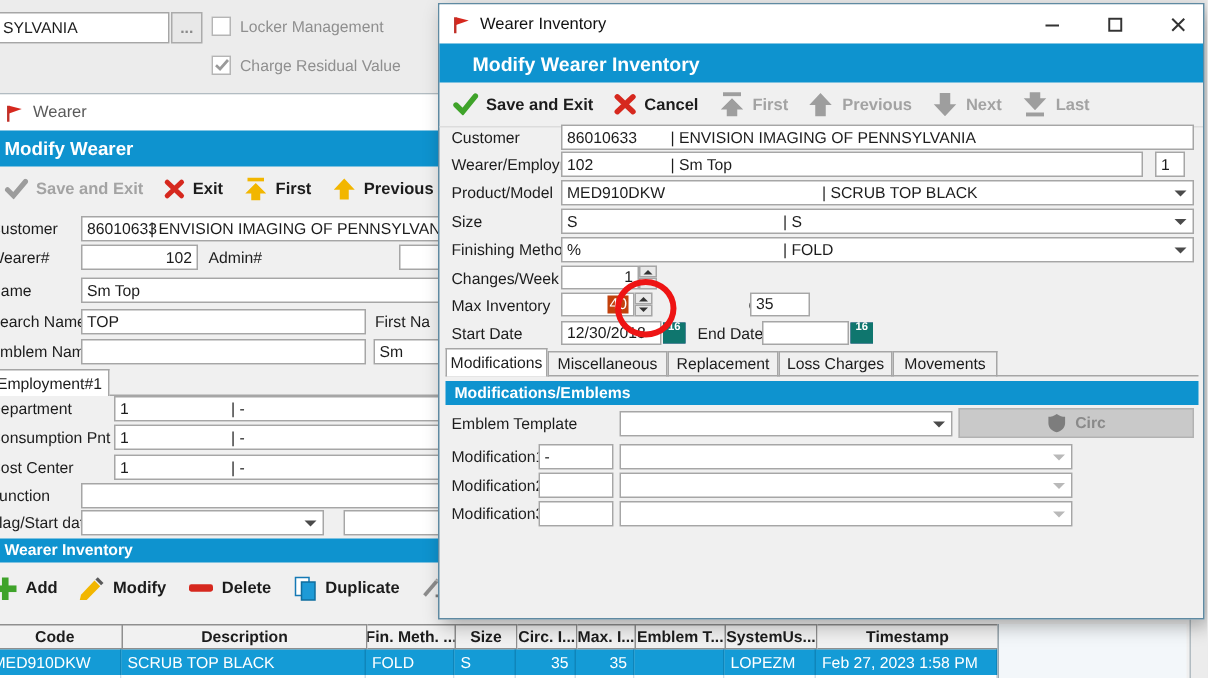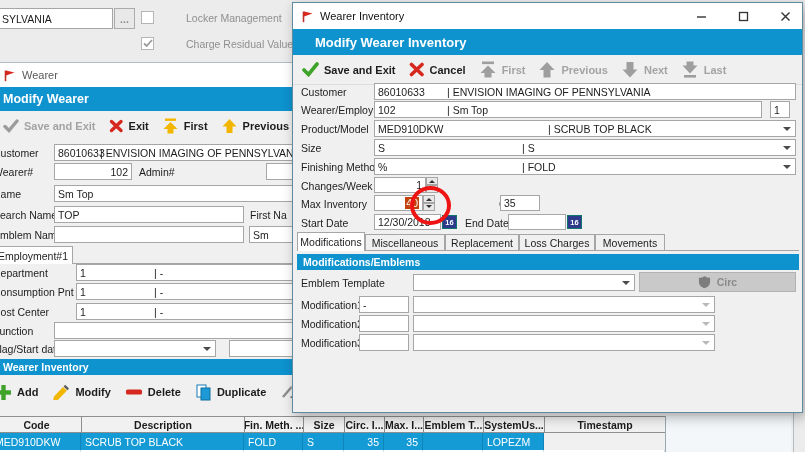--- a/index.html
+++ b/index.html
@@ -5,21 +5,21 @@
   html,body{margin:0;padding:0;background:#e9e9e9;}
   .screen{position:relative;width:805px;height:452px;overflow:hidden;background:#ececec;
           font-family:"Liberation Sans",sans-serif;font-size:10.5px;color:#1c1c1c;}
   .win{position:absolute;background:#f0f0f0;box-sizing:border-box;}
   .titlebar{position:absolute;left:0;right:0;background:#fff;display:flex;align-items:center;box-sizing:border-box;}
   .bluebar{position:absolute;background:#0e93cf;color:#fff;font-weight:bold;display:flex;align-items:center;box-sizing:border-box;}
   .toolbar{position:absolute;display:flex;align-items:center;box-sizing:border-box;}
   .titem{display:flex;align-items:center;gap:5px;font-weight:bold;font-size:11px;white-space:nowrap;cursor:default;}
   .titem.disabled{color:#a3a3a3;}
   .lbl{position:absolute;white-space:nowrap;color:#1c1c1c;}
-  .lbl.gray{color:#8f8f8f;margin-left:26px;}
+  .lbl.gray{color:#8f8f8f;}
   .fld{position:absolute;background:#fff;border:1px solid #a6a6a6;box-sizing:border-box;
        display:flex;align-items:center;padding:0 3px;white-space:nowrap;overflow:hidden;}
   .fld .p2{position:absolute;top:0;bottom:0;display:flex;align-items:center;white-space:nowrap;}
   .fld.right{justify-content:flex-end;}
   .chev{position:absolute;right:4px;top:50%;margin-top:-2px;width:0;height:0;border:4px solid transparent;border-top-color:#4a4a4a;}
   .chev.light{border-top-color:#b9b9b9;}
   .spin{position:absolute;width:12px;display:flex;flex-direction:column;box-sizing:border-box;}
   .spin i{flex:1;background:#e9e9e9;border:1px solid #a6a6a6;position:relative;}
   .spin i::after{content:"";position:absolute;left:50%;top:50%;margin:-2px 0 0 -3px;border:3px solid transparent;}
   .spin i.up::after{border-bottom-color:#333;margin-top:-4px;}
@@ -28,22 +28,22 @@
        display:flex;align-items:center;justify-content:center;white-space:nowrap;}
   .tab.active{background:#fff;z-index:3;}
   .tabline{position:absolute;height:0;border-top:1px solid #a6a6a6;}
   .hrow,.trow{position:absolute;display:flex;}
   .hcell{background:#f1f1f1;border-right:1px solid #8f8f8f;border-top:1px solid #8f8f8f;border-bottom:1px solid #8f8f8f;
          font-weight:bold;display:flex;align-items:center;justify-content:center;box-sizing:border-box;overflow:hidden;white-space:nowrap;}
   .tcell{display:flex;align-items:center;box-sizing:border-box;overflow:hidden;white-space:nowrap;padding:0 4px;}
   .trow.sel .tcell{background:#149bd6;color:#fff;border-right:1px solid #0f85ba;}
   .trow.empty .tcell{background:#fff;border-right:1px solid #d2dfe9;border-bottom:1px solid #d2dfe9;}
   .num{justify-content:flex-end;}
-  .cal{position:absolute;background:#2d3a8c;border:1px solid #0f766e;color:#fff;font-size:7.5px;font-weight:bold;
-       display:flex;align-items:center;justify-content:center;box-sizing:border-box;}
+  .cal{position:absolute;background:#2d3a8c;border:7px solid #0f766e;color:#fff;font-size:7.5px;font-weight:bold;
+       display:flex;align-items:flex-end;justify-content:center;box-sizing:border-box;}
   .cbox{position:absolute;width:13px;height:13px;background:#fff;border:1px solid #9a9a9a;box-sizing:border-box;
         display:flex;align-items:center;justify-content:center;}
   .btnface{position:absolute;background:#e8e8e8;border:1px solid #ababab;box-sizing:border-box;
         display:flex;align-items:center;justify-content:center;color:#8a8a8a;}
   .annot{position:absolute;border:4px solid #ee1414;border-radius:50%;z-index:60;}
   .wc{width:14px;height:14px;display:flex;align-items:center;justify-content:center;}
   svg{display:block;}
 </style>
 </head>
 <body>
@@ -266,20 +266,23 @@
         </div>
       <div class="tcell num" style="width:39px;">
           <span>35</span>
         </div>
       <div class="tcell" style="width:60px;">
           <span></span>
         </div>
       <div class="tcell" style="width:61px;">
           <span>LOPEZM</span>
         </div>
+      <div class="tcell" style="width:121px;">
+          <span>Feb 27, 2023 1:58 PM</span>
+        </div>
     </div>
     <div class="trow empty" style="left:2px;top:387px;height:17px;">
       <div class="tcell" style="width:90px;"></div>
         <div class="tcell" style="width:163px;"></div>
       <div class="tcell" style="width:59px;"></div>
         <div class="tcell" style="width:41px;"></div>
       <div class="tcell" style="width:40px;"></div>
         <div class="tcell" style="width:39px;"></div>
       <div class="tcell" style="width:60px;"></div>
         <div class="tcell" style="width:61px;"></div>

